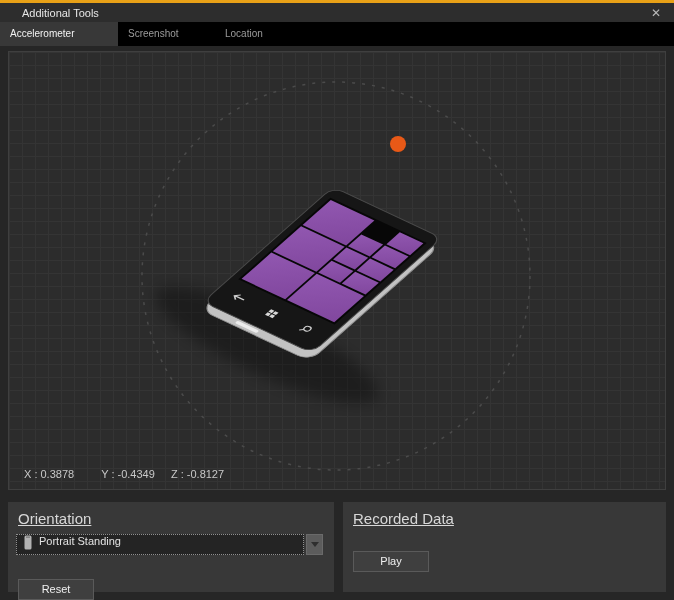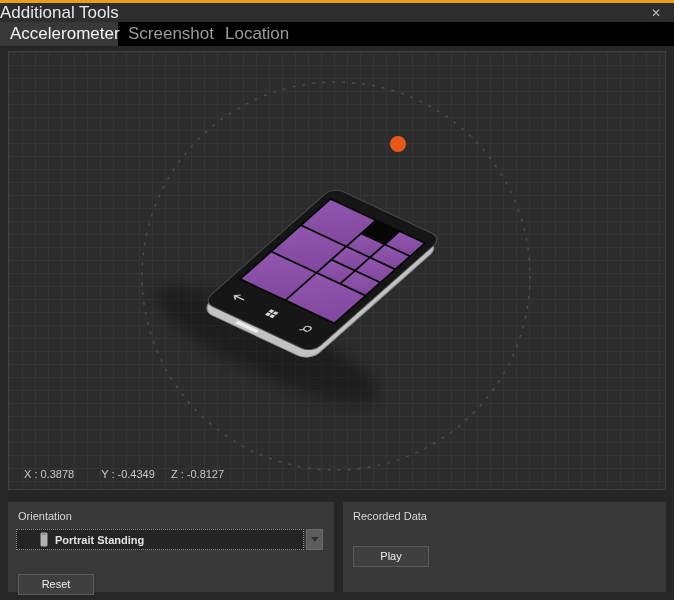--- a/index.html
+++ b/index.html
@@ -8,33 +8,33 @@
   .window {
     position:relative; width:674px; height:600px;
     background:#262626; overflow:hidden;
     font-size:11px; color:#e0e0e0;
   }
   .accent-line { position:absolute; top:0; left:0; width:674px; height:3px; background:#e8a117; }
   .titlebar {
     position:absolute; top:3px; left:0; width:674px; height:19px;
     background:#2d2d2d; display:flex; align-items:center;
   }
-  .titlebar .title { padding-left:0; color:#e6e6e6; font-size:17px;text-align:right; }
+  .titlebar .title { padding-left:22px; color:#e6e6e6; font-size:11px;text-align:right; }
   .close-btn {
     position:absolute; right:6px; top:0; width:24px; height:19px;
     display:flex; align-items:center; justify-content:center;
     color:#b8b8b8; font-size:12px; cursor:default;
   }
   .tabbar {
     position:absolute; top:22px; left:0; width:674px; height:24px;
     background:#000; display:flex;
   }
   .tab {
     height:24px; line-height:24px; padding-left:10px;
-    color:#9b9b9b; font-size:17px; cursor:default;
+    color:#9b9b9b; font-size:10px; cursor:default;
   }
   .tab.active { background:#383838; color:#f2f2f2; }
   .tab-accel { width:118px; }
   .tab-loc { width:80px; }
   .tab-shot { width:97px; }
   .tab-net { width:68px; }
 
   .canvas {
     position:absolute; left:8px; top:51px; width:658px; height:439px;
     border:1px solid #3f3f3f;
@@ -51,25 +51,25 @@
   }
   .readout span { display:inline-block; }
   .readout .rx { margin-right:24px;text-align:center; }
   .readout .ry { margin-right:13px; }
 
   .panel {
     position:absolute; top:502px; height:90px; background:#383838;
   }
   .panel.orientation { left:8px; width:326px; }
   .panel.recorded { left:343px; width:323px; }
-  .panel .panel-title { padding:8px 0 0 10px; color:#d8d8d8; font-size:11px; }
+  .panel .panel-title { padding:8px 0 0 10px; color:#d8d8d8; font-size:15px;text-decoration:underline; }
   .dropdown { display:flex; height:21px; margin:7px 11px 0 8px; }
   .dd-main {
-    flex:1; background:#242424; display:flex; align-items:center;
-    padding-left:22px; gap:6px; color:#e2e2e2; font-size:11px; overflow:hidden;font-weight:bold;
+    flex:1; background:#242424; display:flex; align-items:flex-start;
+    padding-left:6px; gap:6px; color:#e2e2e2; font-size:11px; overflow:hidden;
   }
   .dd-main.focused { border:1px dotted #8f8f8f; }
   .dd-main.plain { border:1px solid #4c4c4c; }
   .dd-arrow {
     width:17px; margin-left:2px; background:#5c5c5c; border:1px solid #6a6a6a;
     display:flex; align-items:center; justify-content:center;
   }
   .dd-arrow .tri {
     width:0; height:0; border-left:4px solid transparent; border-right:4px solid transparent;
     border-top:5px solid #2e2e2e;

